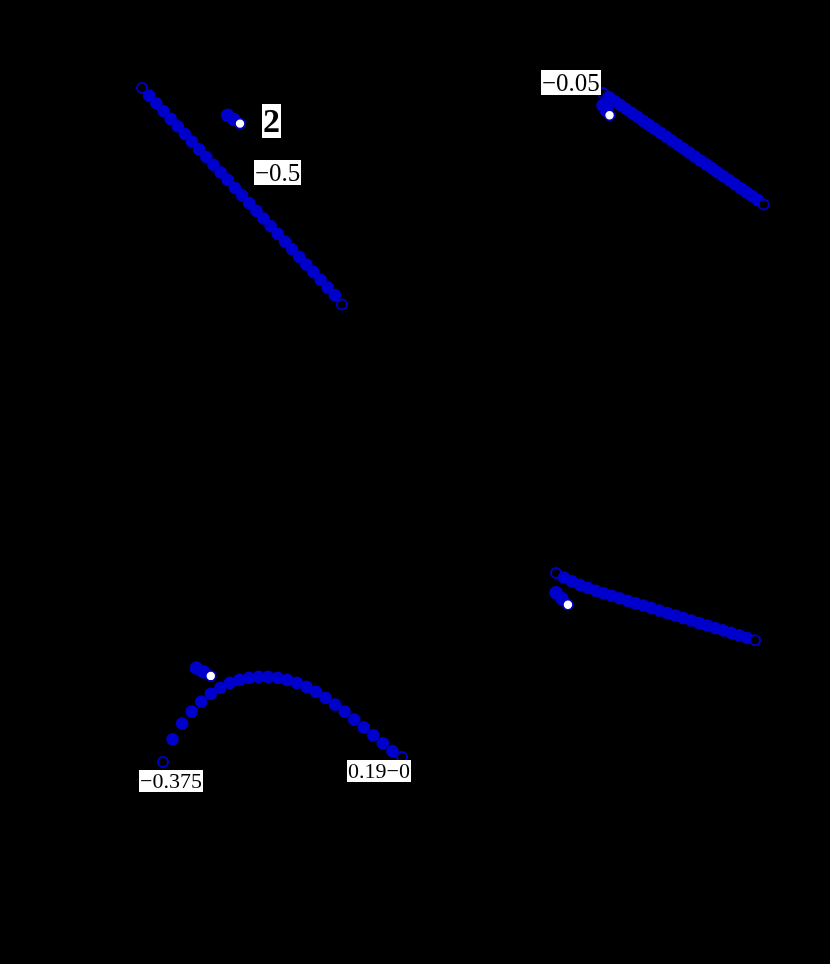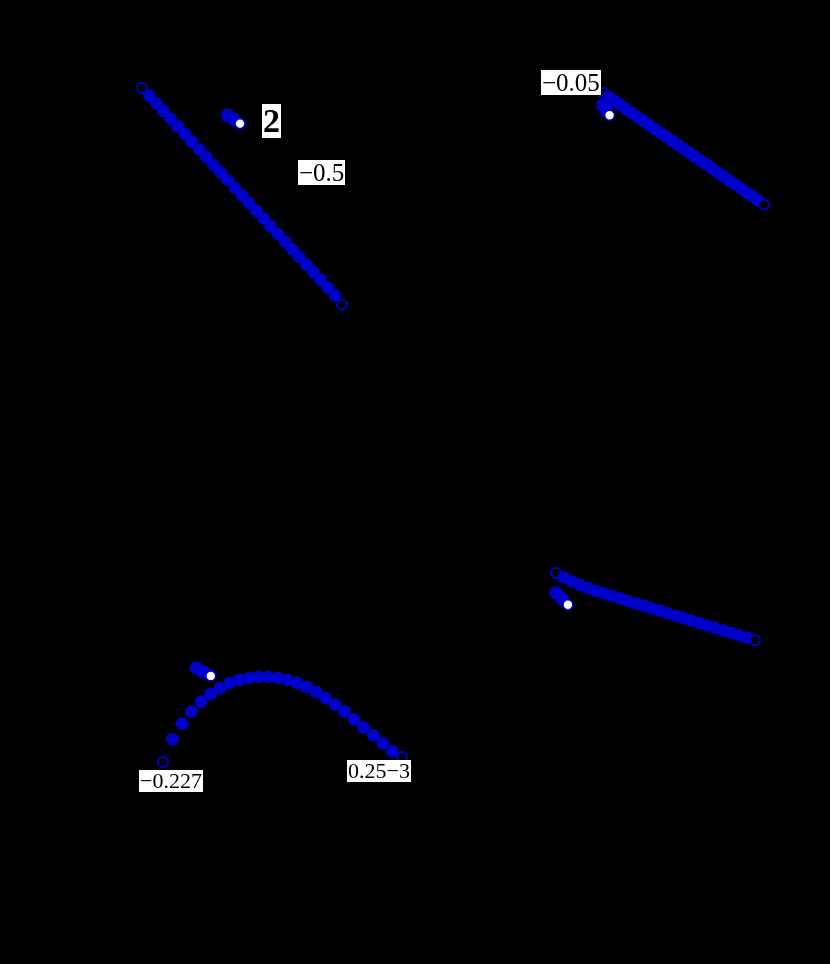--- a/index.html
+++ b/index.html
@@ -73,21 +73,21 @@
       <circle cx="190.58" cy="199.80" r="5.5" fill="#0000cc" stroke="#0000cc" stroke-width="1.6"></circle>
       <circle cx="197.72" cy="207.47" r="5.5" fill="#0000cc" stroke="#0000cc" stroke-width="1.6"></circle>
       <circle cx="204.86" cy="215.14" r="5.5" fill="#0000cc" stroke="#0000cc" stroke-width="1.6"></circle>
       <circle cx="212.00" cy="224.46" r="5" fill="#000000" stroke="#0000cc" stroke-width="2"></circle>
       <circle cx="97.76" cy="35.40" r="6" fill="#0000cc" stroke="#0000cc" stroke-width="1.6"></circle>
       <circle cx="103.88" cy="39.51" r="6" fill="#0000cc" stroke="#0000cc" stroke-width="1.6"></circle>
       <circle cx="110.00" cy="43.62" r="5" fill="#ffffff" stroke="#0000cc" stroke-width="1.6"></circle>
     </svg>
 </div>
 <div class="annot big" style="left:262px; top:104px;">2</div>
-<div class="annot med" style="left:254px; top:160px;margin-left:44px;">−0.5</div>
+<div class="annot med" style="left:254px; top:160px;">−0.5</div>
 
 <div class="panel" style="left:595px; top:85px; width:180px; height:140px;">
   <svg class="plot-svg" width="180" height="140" viewBox="0 0 180 140">
       <circle cx="8.00" cy="8.00" r="5" fill="#000000" stroke="#0000cc" stroke-width="2"></circle>
       <circle cx="13.74" cy="11.97" r="5.5" fill="#0000cc" stroke="#0000cc" stroke-width="1.6"></circle>
       <circle cx="19.48" cy="15.94" r="5.5" fill="#0000cc" stroke="#0000cc" stroke-width="1.6"></circle>
       <circle cx="25.22" cy="19.90" r="5.5" fill="#0000cc" stroke="#0000cc" stroke-width="1.6"></circle>
       <circle cx="30.96" cy="23.87" r="5.5" fill="#0000cc" stroke="#0000cc" stroke-width="1.6"></circle>
       <circle cx="36.70" cy="27.84" r="5.5" fill="#0000cc" stroke="#0000cc" stroke-width="1.6"></circle>
       <circle cx="42.44" cy="31.81" r="5.5" fill="#0000cc" stroke="#0000cc" stroke-width="1.6"></circle>
@@ -146,22 +146,22 @@
       <circle cx="208.76" cy="67.40" r="5.5" fill="#0000cc" stroke="#0000cc" stroke-width="1.6"></circle>
       <circle cx="218.32" cy="75.32" r="5.5" fill="#0000cc" stroke="#0000cc" stroke-width="1.6"></circle>
       <circle cx="227.88" cy="83.24" r="5.5" fill="#0000cc" stroke="#0000cc" stroke-width="1.6"></circle>
       <circle cx="237.44" cy="91.16" r="5.5" fill="#0000cc" stroke="#0000cc" stroke-width="1.6"></circle>
       <circle cx="247.00" cy="97.10" r="5" fill="#000000" stroke="#0000cc" stroke-width="2"></circle>
       <circle cx="41.46" cy="8.00" r="6" fill="#0000cc" stroke="#0000cc" stroke-width="1.6"></circle>
       <circle cx="48.63" cy="11.96" r="6" fill="#0000cc" stroke="#0000cc" stroke-width="1.6"></circle>
       <circle cx="55.80" cy="15.92" r="5" fill="#ffffff" stroke="#0000cc" stroke-width="1.6"></circle>
     </svg>
 </div>
-<div class="annot small" style="left:139px; top:770px;">−0.227</div>
-<div class="annot small" style="left:347px; top:760px;">0.25−3</div>
+<div class="annot small" style="left:139px; top:770px;">−0.375</div>
+<div class="annot small" style="left:347px; top:760px;">0.19−0</div>
 
 <div class="panel" style="left:548px; top:565px; width:215px; height:115px;">
   <svg class="plot-svg" width="215" height="115" viewBox="0 0 215 115">
       <circle cx="8.00" cy="8.00" r="5" fill="#000000" stroke="#0000cc" stroke-width="2"></circle>
       <circle cx="15.96" cy="12.45" r="5.5" fill="#0000cc" stroke="#0000cc" stroke-width="1.6"></circle>
       <circle cx="23.92" cy="16.41" r="5.5" fill="#0000cc" stroke="#0000cc" stroke-width="1.6"></circle>
       <circle cx="31.88" cy="19.88" r="5.5" fill="#0000cc" stroke="#0000cc" stroke-width="1.6"></circle>
       <circle cx="39.84" cy="22.85" r="5.5" fill="#0000cc" stroke="#0000cc" stroke-width="1.6"></circle>
       <circle cx="47.80" cy="25.82" r="5.5" fill="#0000cc" stroke="#0000cc" stroke-width="1.6"></circle>
       <circle cx="55.76" cy="28.30" r="5.5" fill="#0000cc" stroke="#0000cc" stroke-width="1.6"></circle>

